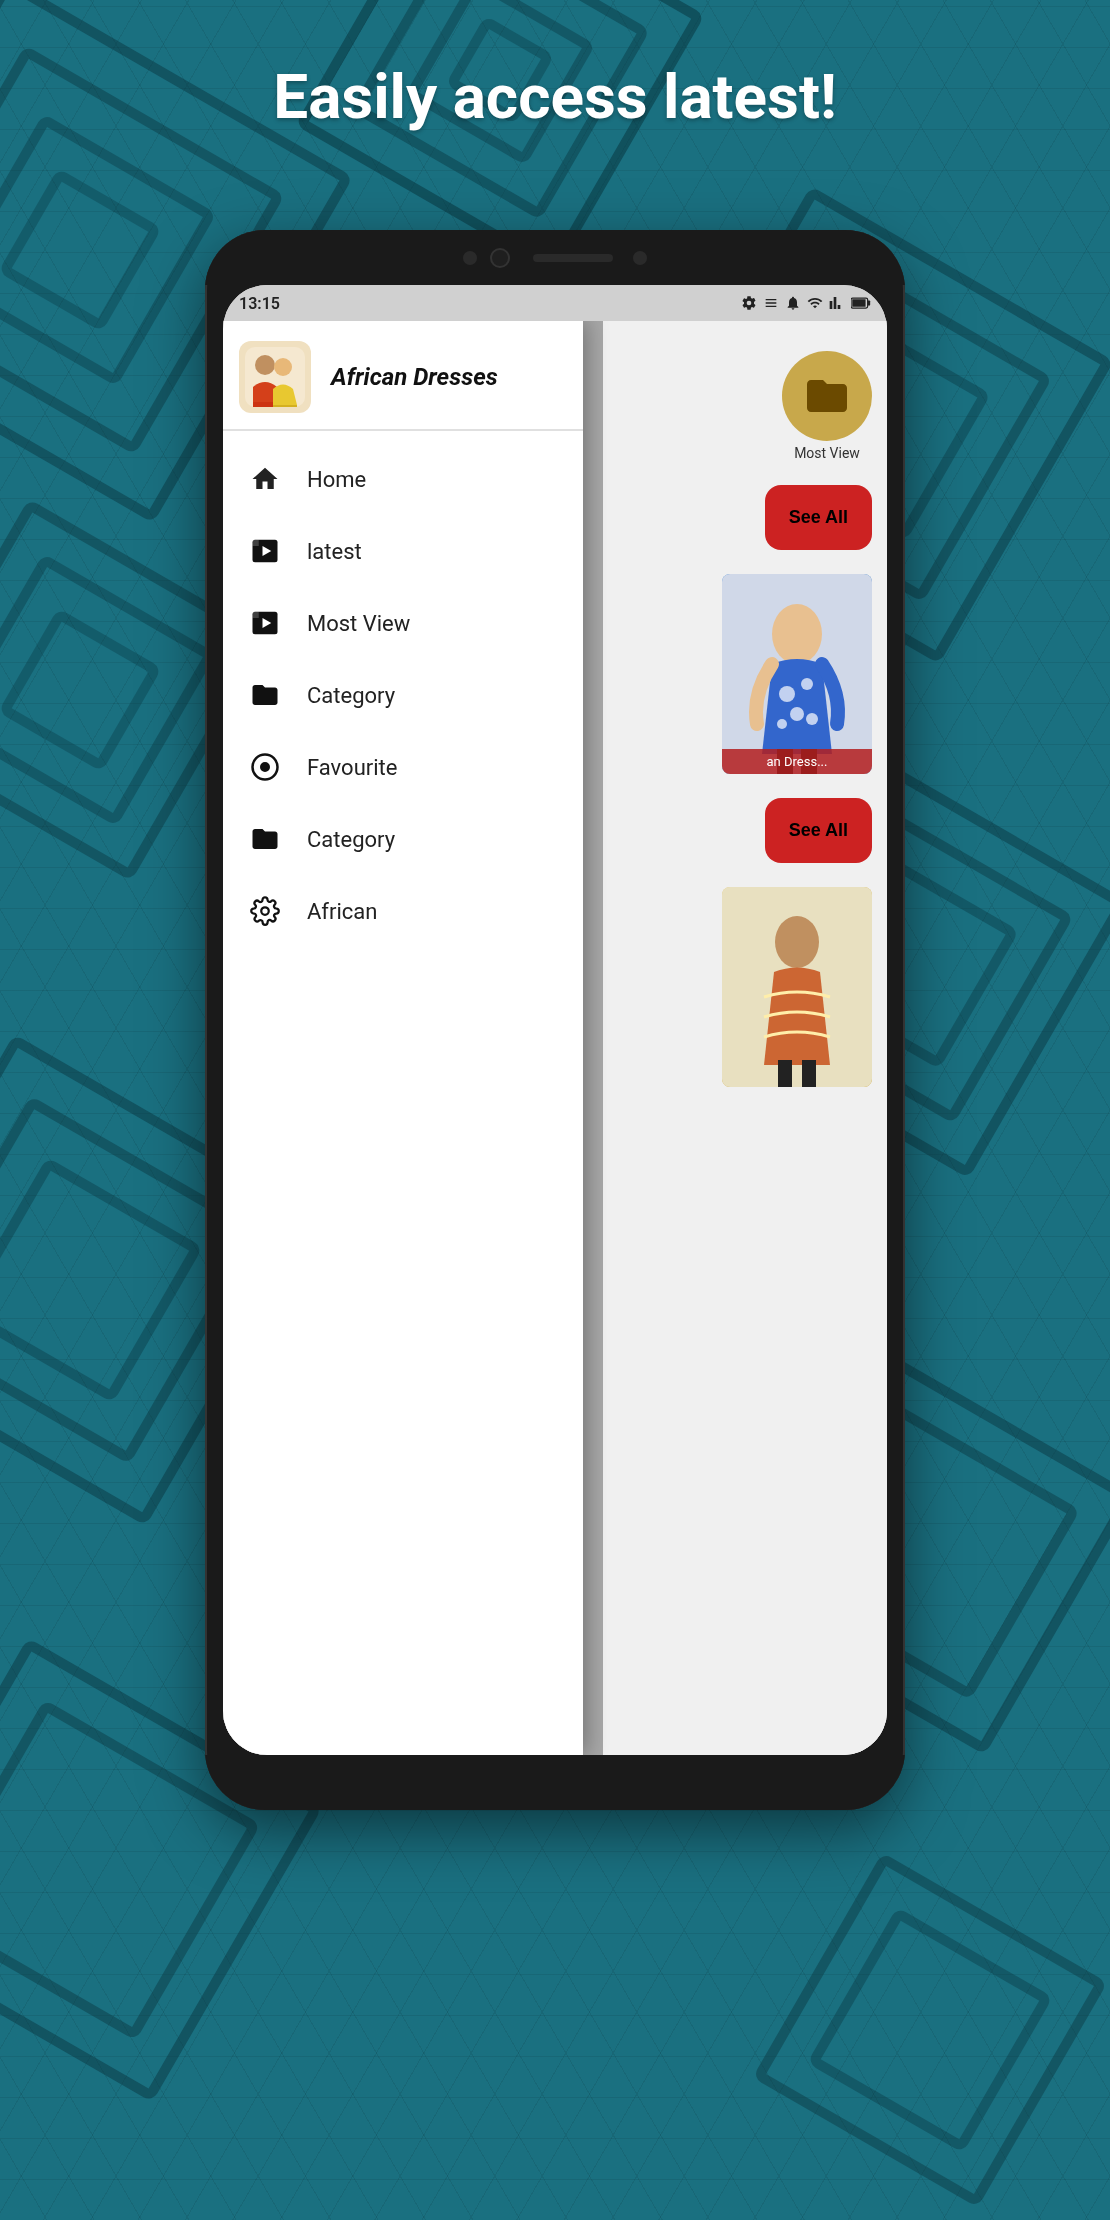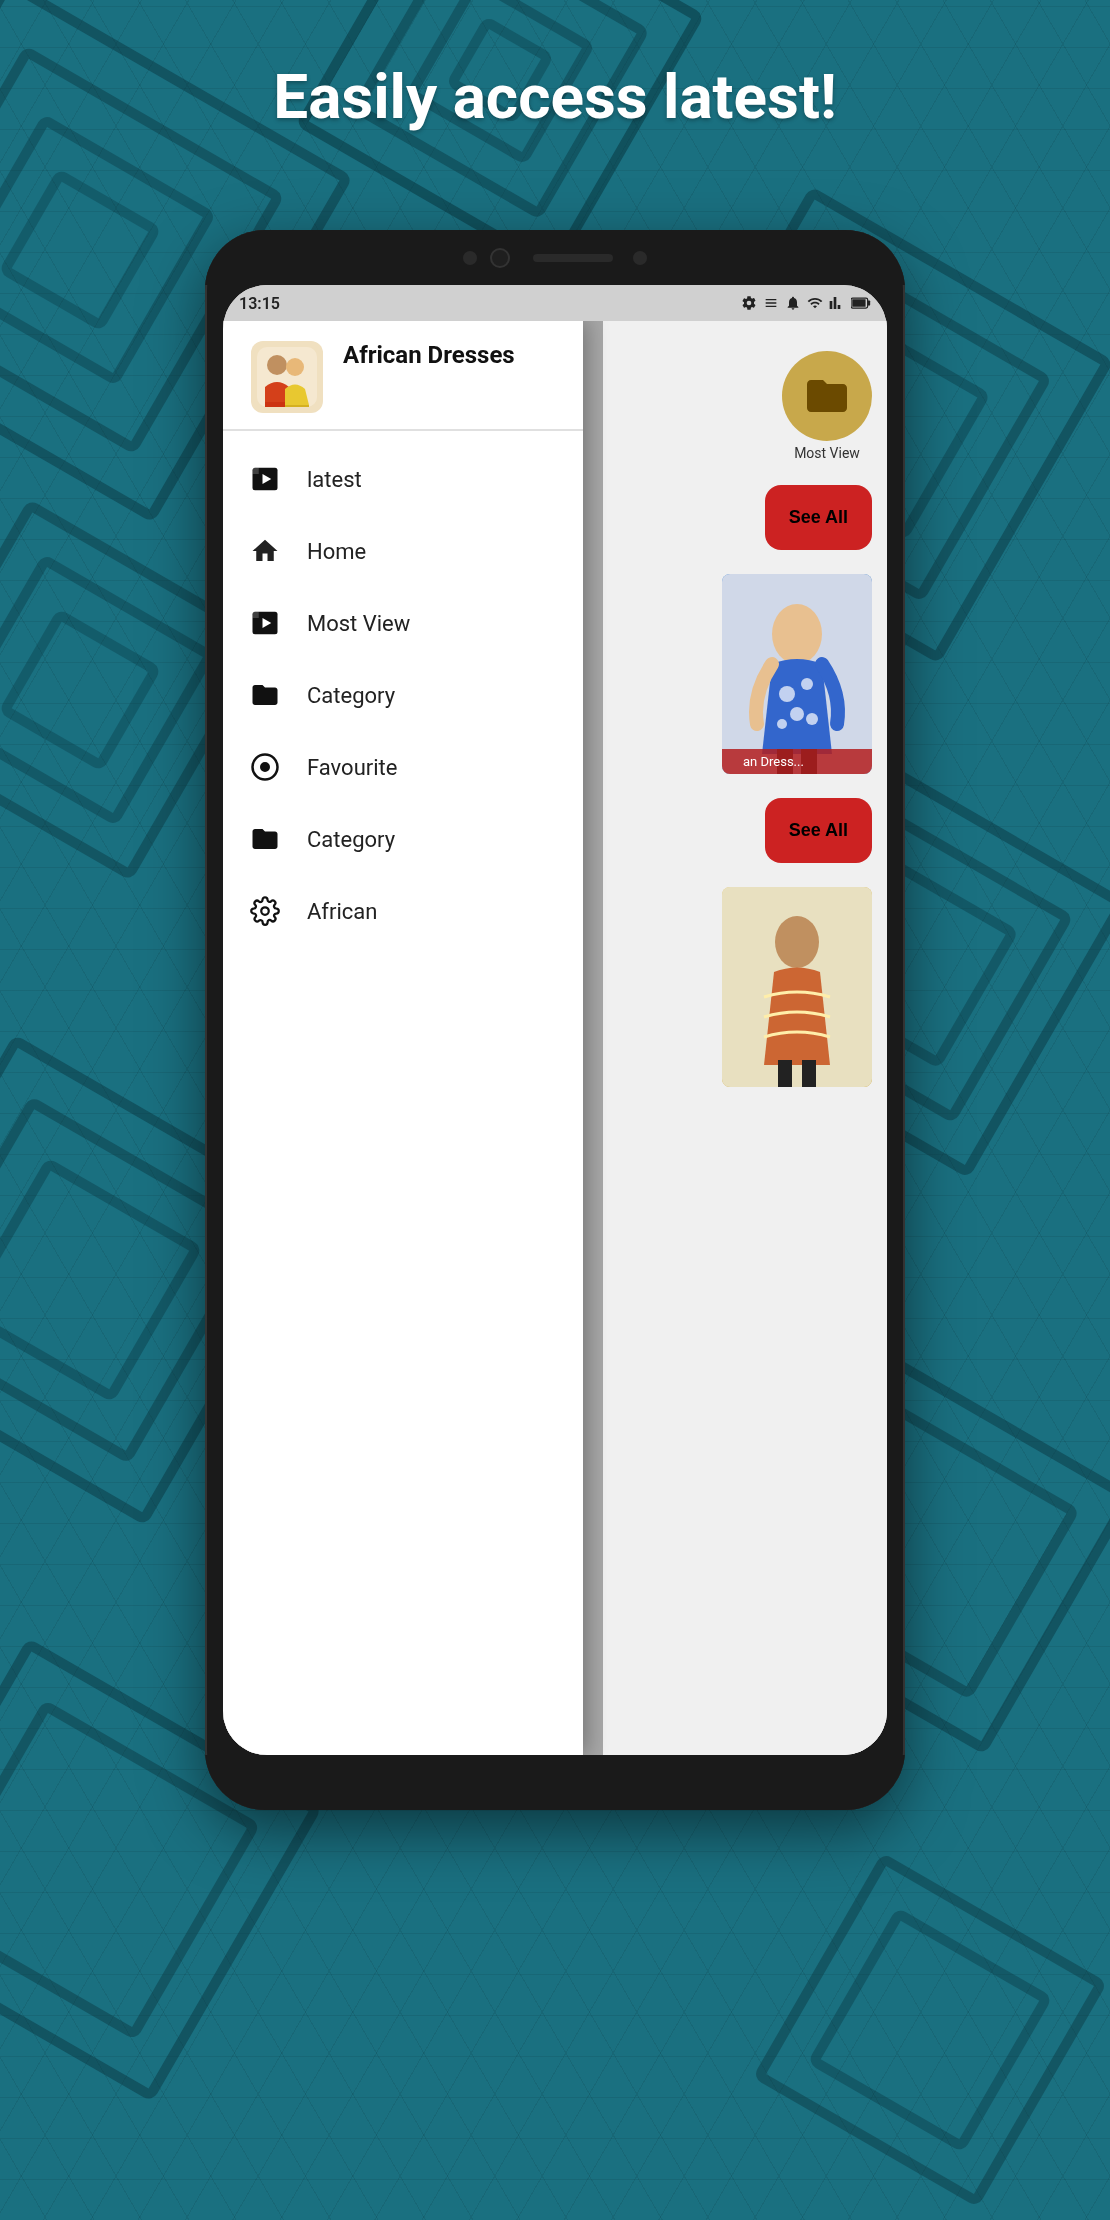--- a/index.html
+++ b/index.html
@@ -209,20 +209,21 @@
 
     .dress-label-overlay {
       position: absolute;
       bottom: 0;
       left: 0;
       right: 0;
       background: rgba(180,30,30,0.85);
       color: white;
       font-size: 13px;
       padding: 5px 21px;
+      text-align: center;
     }
 
     
     .right-panel {
       position: absolute;
       top: 0;
       left: 380px;
       right: 0;
       bottom: 0;
       padding: 10px 15px;
@@ -249,24 +250,26 @@
       left: 0;
       width: 360px;
       bottom: 0;
       background: white;
       z-index: 20;
       box-shadow: 4px 0 20px rgba(0,0,0,0.3);
     }
 
     
     .drawer-header {
-      padding: 20px 20px 16px 28px;
+      padding: 20px 20px 16px 16px;
       border-bottom: 1px solid #e0e0e0;
       display: flex;
+      align-items: center;
       gap: 20px;
+      font-style: italic;
     }
 
     .drawer-app-icon {
       width: 72px;
       height: 72px;
       border-radius: 12px;
       overflow: hidden;
       background: #f0e0c0;
       flex-shrink: 0;
       display: flex;
@@ -511,46 +514,46 @@
           </div>
           <div class="drawer-app-name">African Dresses</div>
         </div>
 
         <div style="height:1px;background:#e0e0e0;"></div>
 
         <div class="drawer-menu">
 
           <div class="drawer-item">
             <div class="drawer-item-icon">
-              <svg width="30" height="30" viewBox="0 0 24 24" fill="#111">
-                <rect x="2" y="3" width="20" height="18" rx="2" fill="#111"></rect>
-                <polygon points="10,8 10,16 17,12" fill="white"></polygon>
-                <rect x="2" y="3" width="5" height="5" fill="white" opacity="0.2"></rect>
-              </svg>
-            </div>
-            <span class="drawer-item-label">latest</span>
-          </div>
-
-          <div class="drawer-item">
-            <div class="drawer-item-icon">
               <svg width="30" height="30" viewBox="0 0 24 24" fill="#222">
                 <path d="M10 20v-6h4v6h5v-8h3L12 3 2 12h3v8z"></path>
               </svg>
             </div>
             <span class="drawer-item-label">Home</span>
           </div>
 
           <div class="drawer-item">
             <div class="drawer-item-icon">
               <svg width="30" height="30" viewBox="0 0 24 24" fill="#111">
                 <rect x="2" y="3" width="20" height="18" rx="2" fill="#111"></rect>
                 <polygon points="10,8 10,16 17,12" fill="white"></polygon>
                 <rect x="2" y="3" width="5" height="5" fill="white" opacity="0.2"></rect>
               </svg>
             </div>
+            <span class="drawer-item-label">latest</span>
+          </div>
+
+          <div class="drawer-item">
+            <div class="drawer-item-icon">
+              <svg width="30" height="30" viewBox="0 0 24 24" fill="#111">
+                <rect x="2" y="3" width="20" height="18" rx="2" fill="#111"></rect>
+                <polygon points="10,8 10,16 17,12" fill="white"></polygon>
+                <rect x="2" y="3" width="5" height="5" fill="white" opacity="0.2"></rect>
+              </svg>
+            </div>
             <span class="drawer-item-label">Most View</span>
           </div>
 
           <div class="drawer-item">
             <div class="drawer-item-icon">
               <svg width="30" height="30" viewBox="0 0 24 24" fill="#111">
                 <path d="M10 4H4c-1.1 0-1.99.9-1.99 2L2 18c0 1.1.9 2 2 2h16c1.1 0 2-.9 2-2V8c0-1.1-.9-2-2-2h-8l-2-2z"></path>
               </svg>
             </div>
             <span class="drawer-item-label">Category</span>

